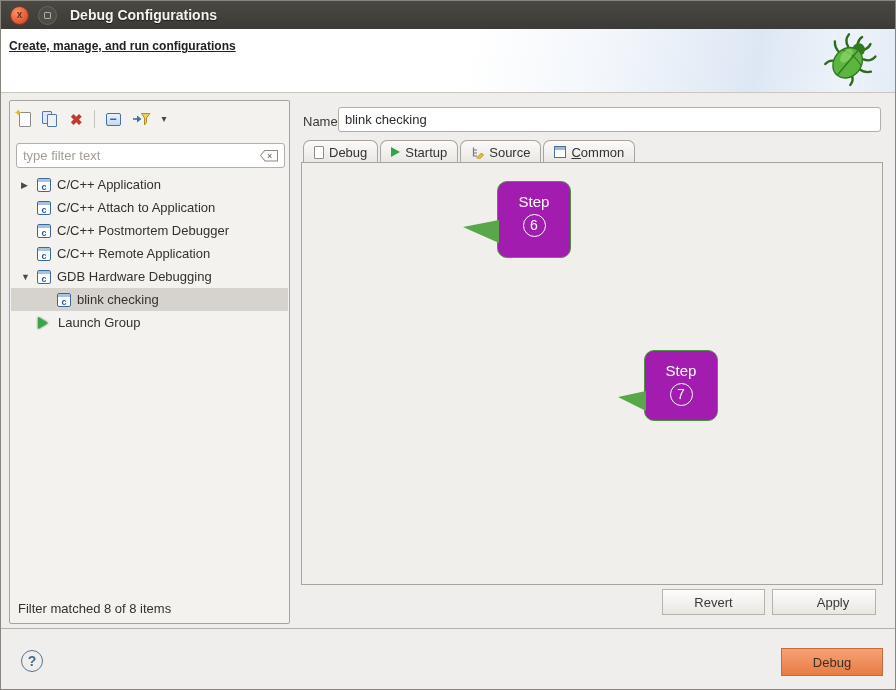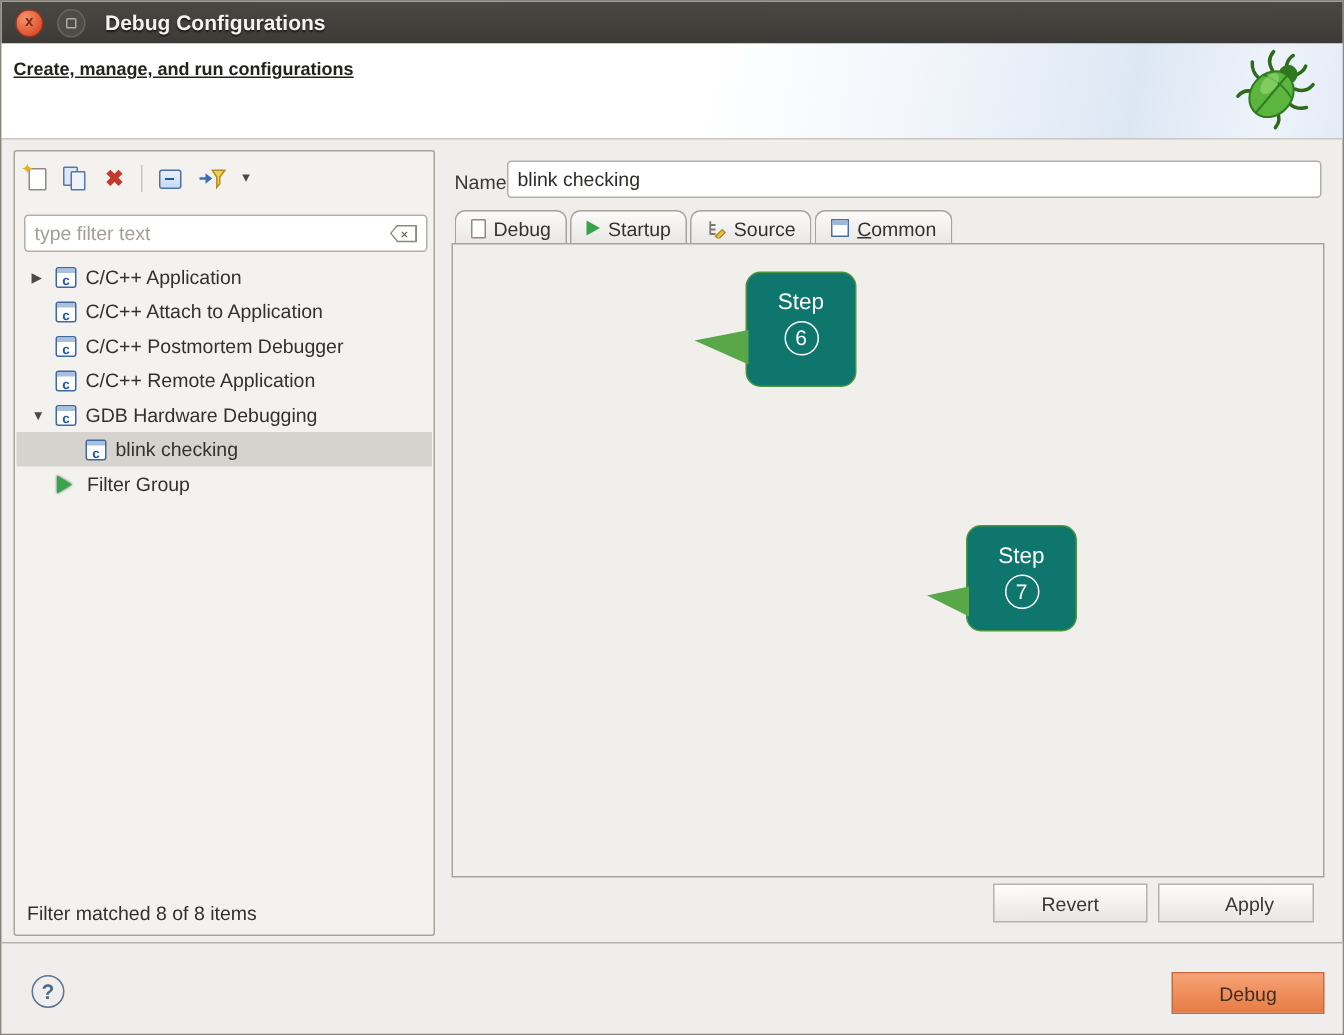--- a/index.html
+++ b/index.html
@@ -104,21 +104,21 @@
     padding:0 26px 0 8px; }
   .spinner { position:absolute; right:9px; top:50%; transform:translateY(-50%);
     display:flex; flex-direction:column; gap:3px; }
   .spin-up { width:0; height:0; border-left:4px solid transparent; border-right:4px solid transparent;
     border-bottom:5px solid #55524c; }
   .spin-down { width:0; height:0; border-left:4px solid transparent; border-right:4px solid transparent;
     border-top:5px solid #55524c; }
   .port-field { border:2px solid #dd5630; }
   .textcaret { display:inline-block; width:1px; height:14px; background:#1c1b19; margin-left:1px; }
   
-  .callout { position:absolute; width:74px; background:#0f766e; border:1px solid #4c9540;
+  .callout { position:absolute; width:74px; background:#a21caf; border:1px solid #4c9540;
     border-radius:10px; color:#fff; text-align:center; z-index:6; }
   .callout .step { font-size:15px; margin-top:11px; }
   .num-circle { width:23px; height:23px; border:1.5px solid #fff; border-radius:50%;
     margin:4px auto 0; font-size:14px; line-height:21px; }
   .tail { position:absolute; width:0; height:0; }
   .callout-6 { left:496px; top:88px; height:77px; }
   .callout-6 .tail { left:-35px; top:38px; border-top:7px solid transparent;
     border-bottom:16px solid transparent; border-right:36px solid #58a748; }
   .callout-7 { left:643px; top:257px; height:71px; }
   .callout-7 .tail { left:-27px; top:40px; border-top:6px solid transparent;
@@ -250,21 +250,21 @@
         <span class="expander"></span>
         <span class="tree-indent"></span>
         <span class="cicon">
             <span class="cletter">c</span>
           </span>
         <span>blink checking</span>
       </div>
       <div class="tree-row">
         <span class="expander"></span>
         <span class="launch-ic"></span>
-        <span>Filter Group</span>
+        <span>Launch Group</span>
       </div>
     </div>
 
     <div class="filter-status">Filter matched 8 of 8 items</div>
   </div>
 
   <div class="lbl" style="left:302px; top:21px;">Name:</div>
   <div class="tf name-field">blink checking</div>
 
   <div class="tabs">

